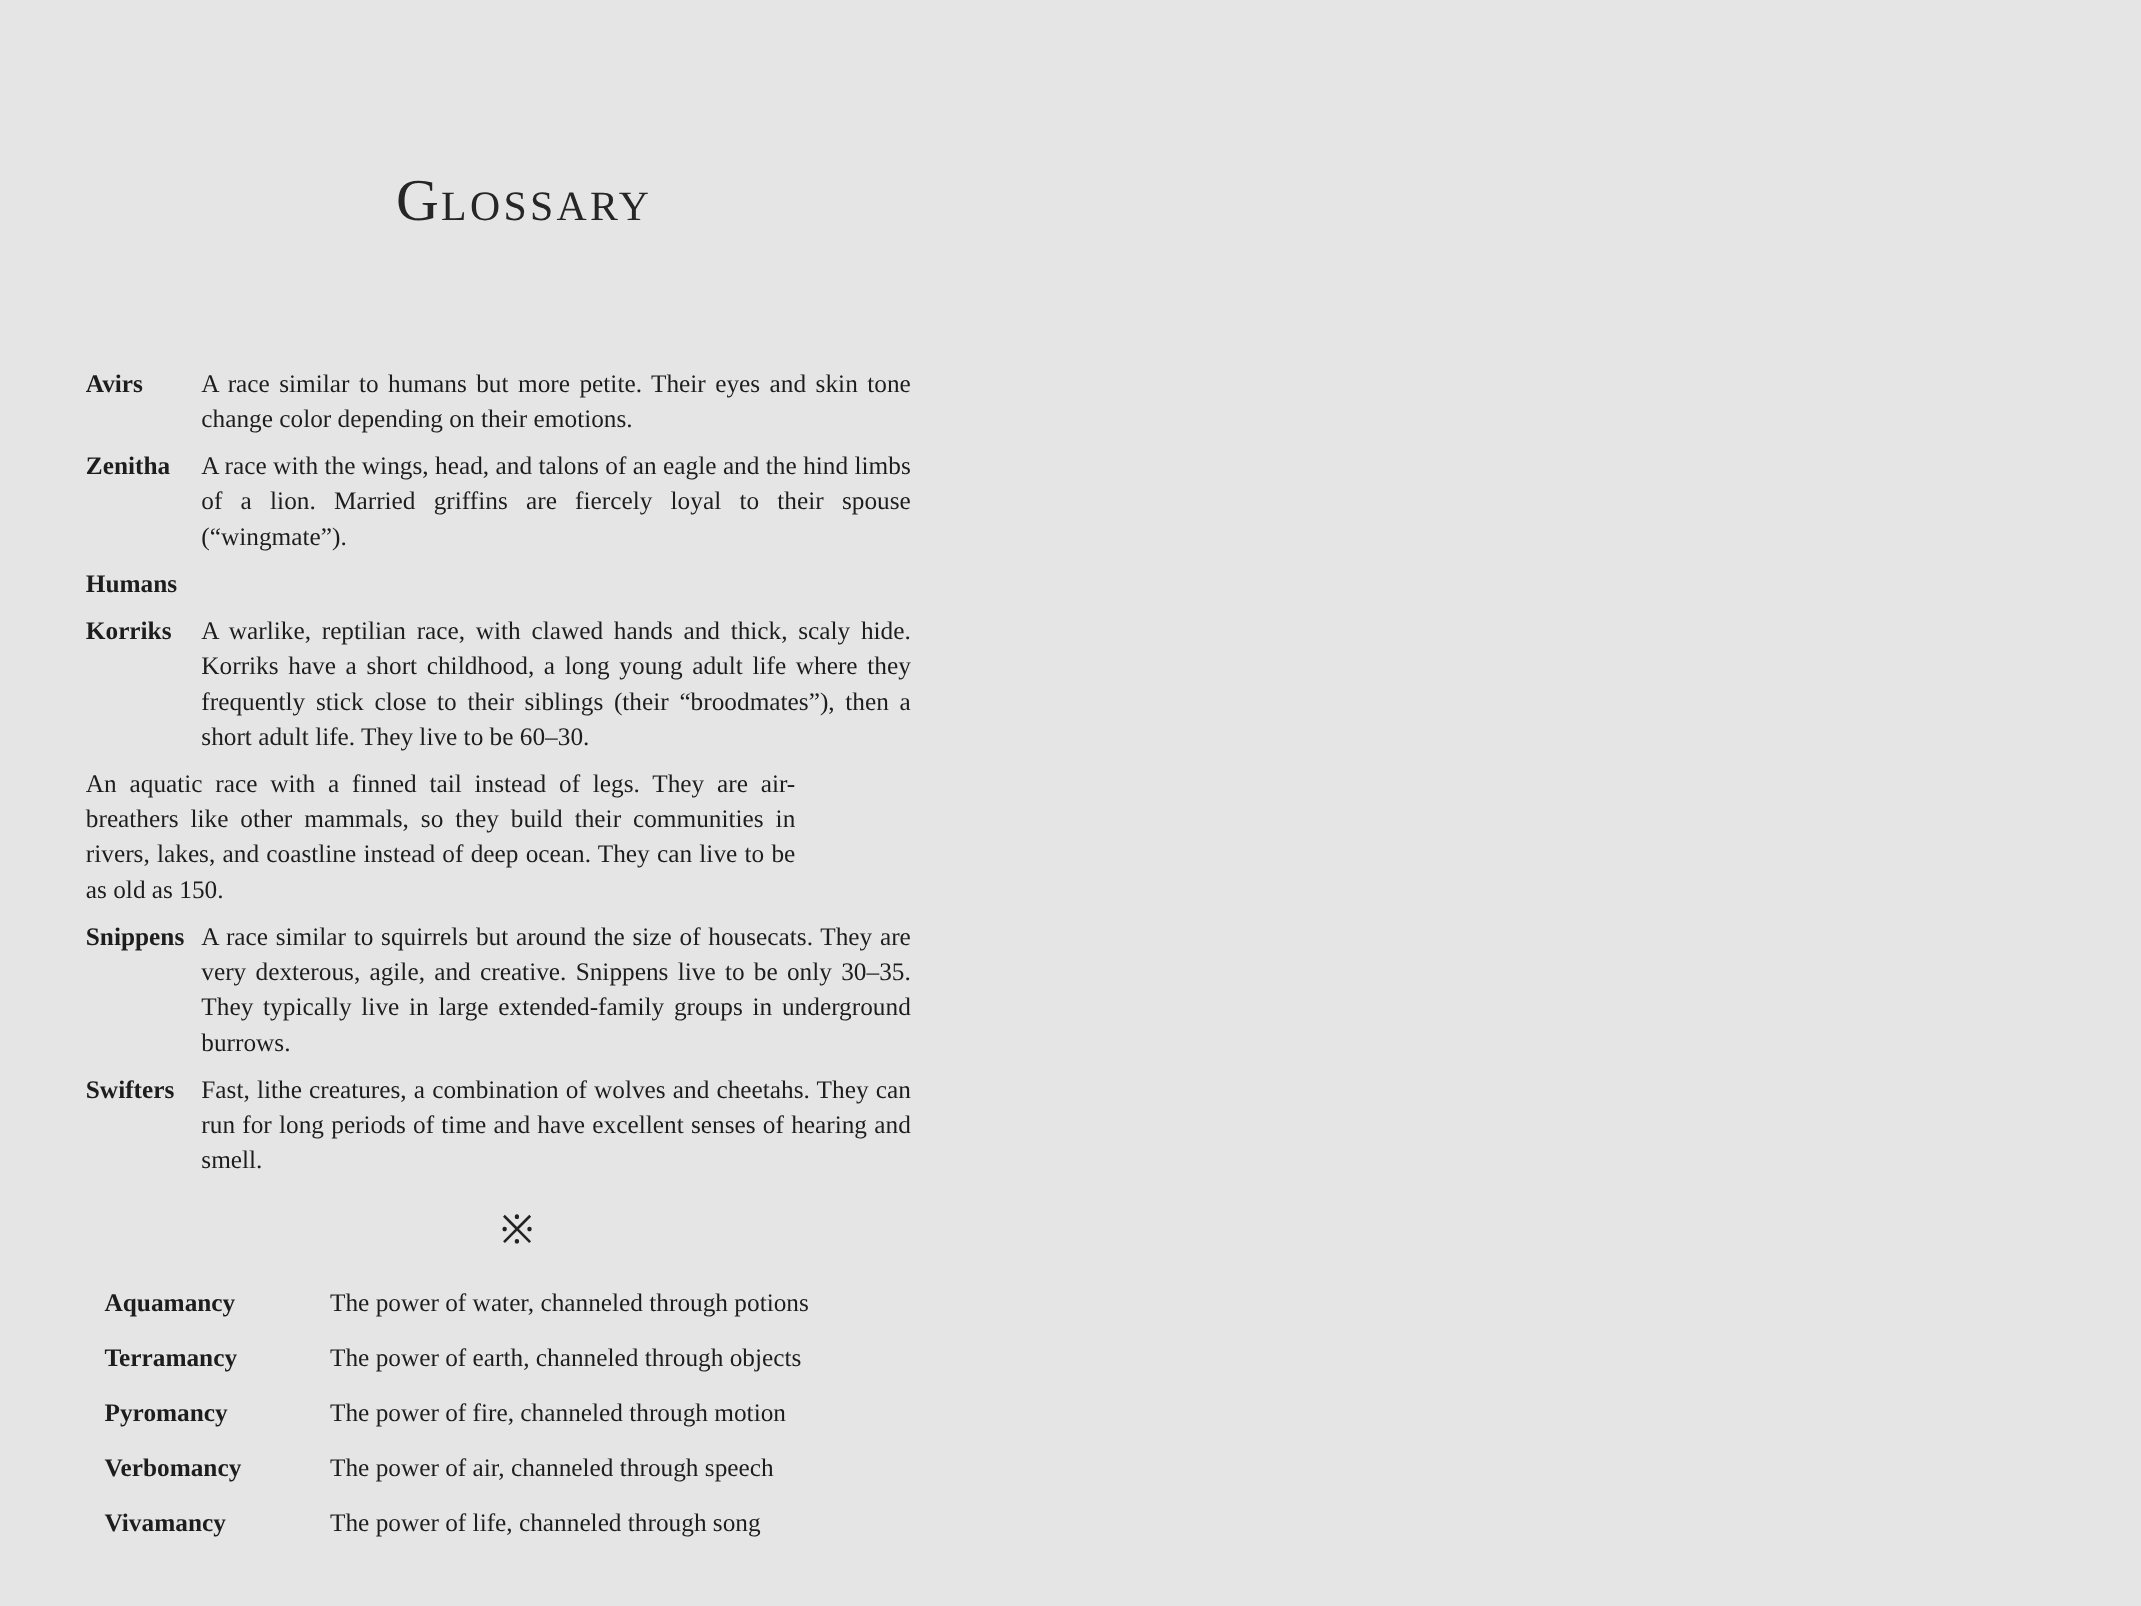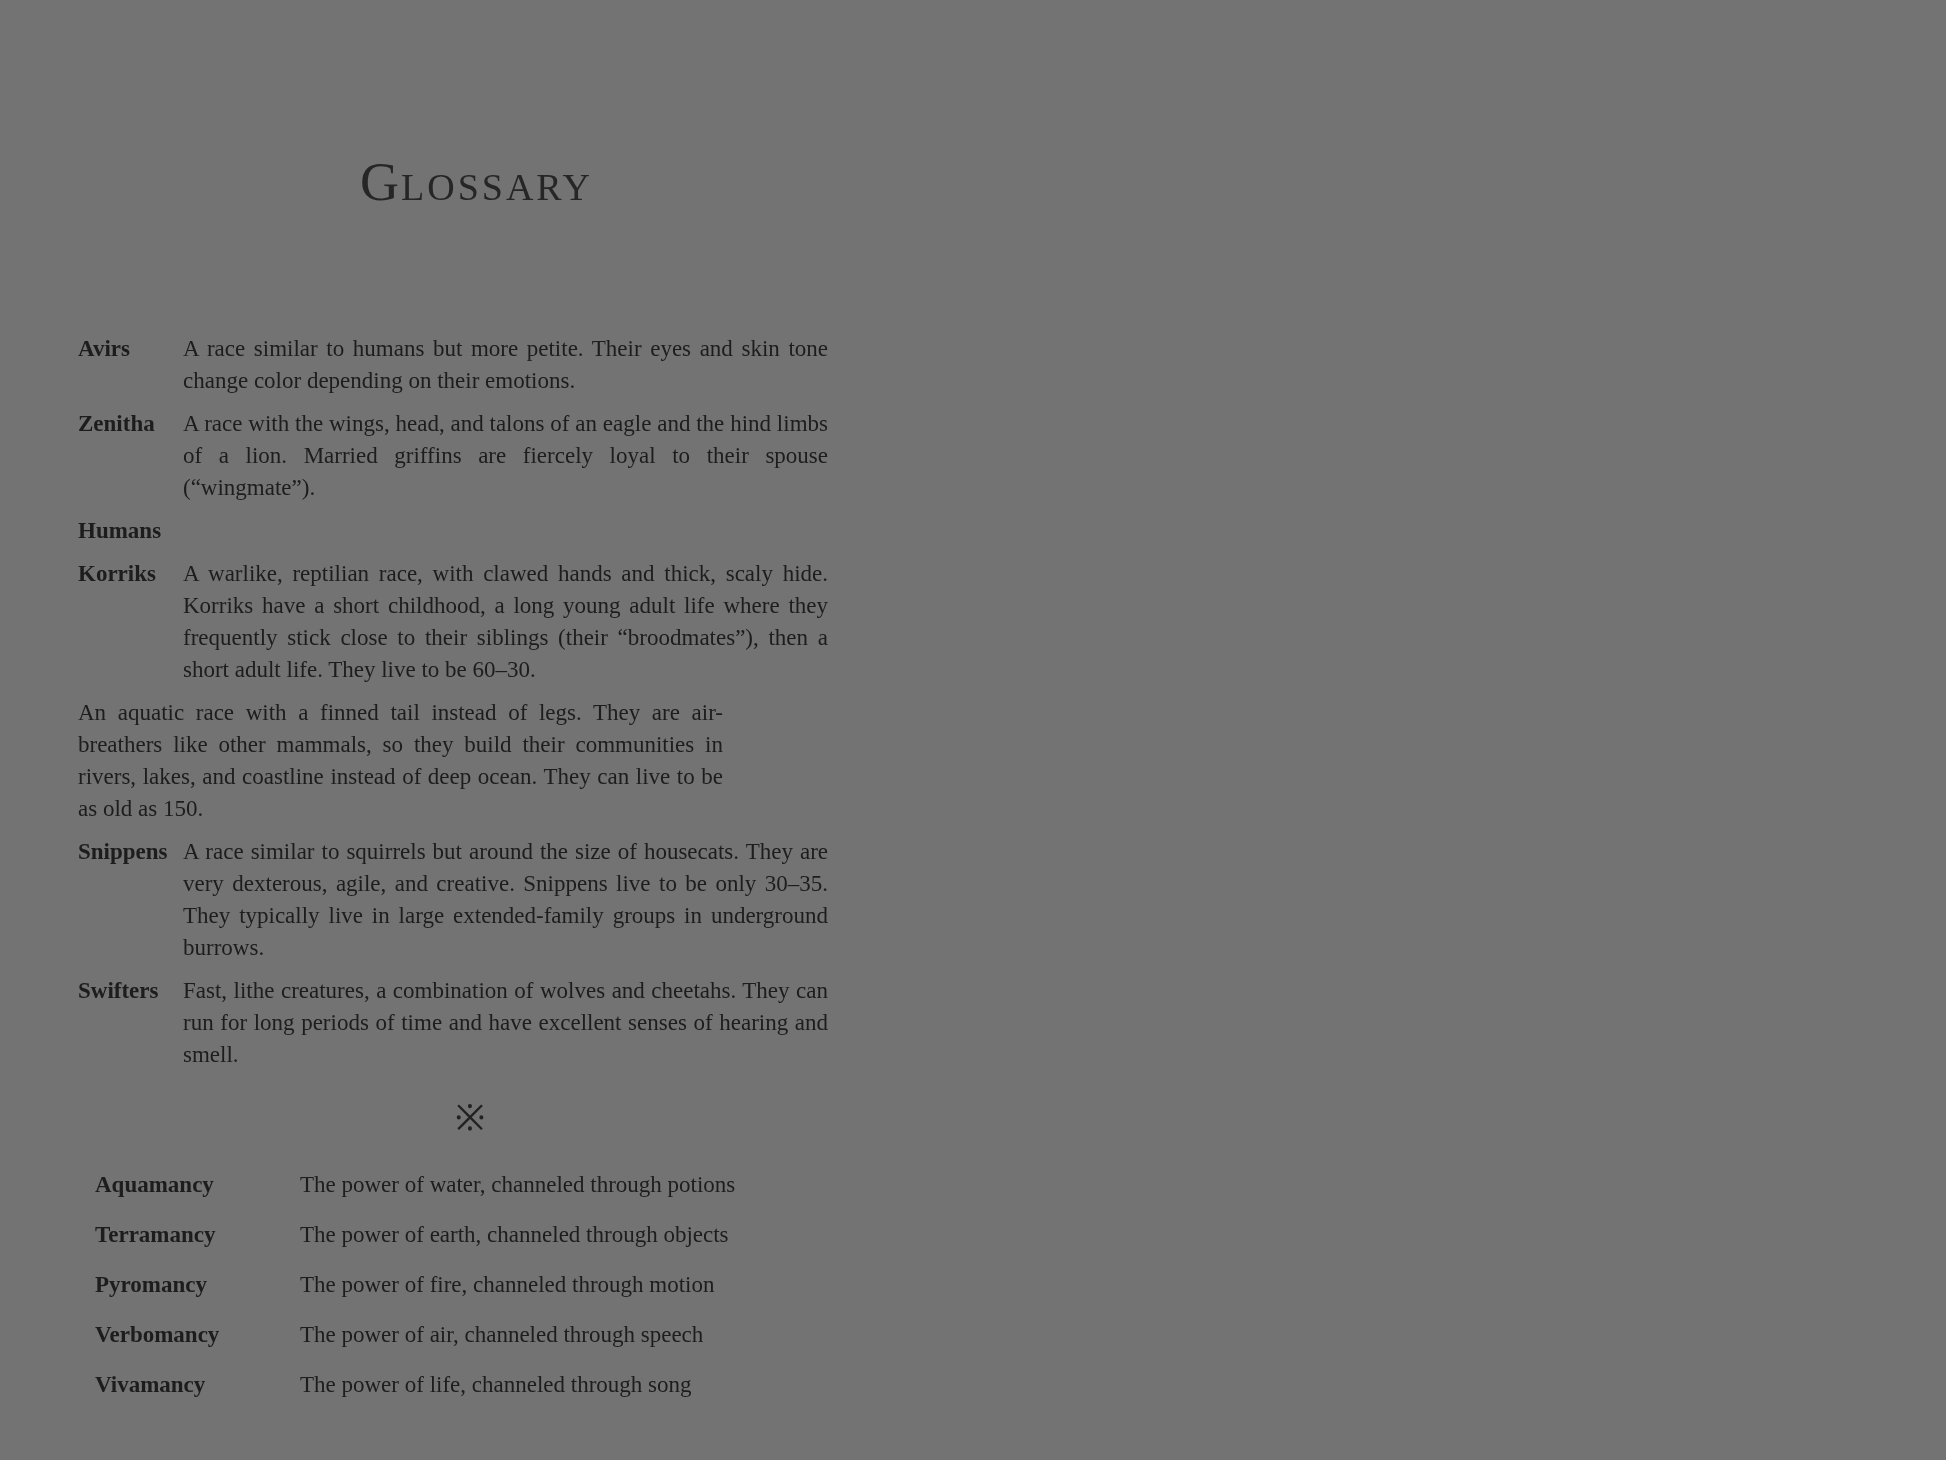--- a/index.html
+++ b/index.html
@@ -6,21 +6,21 @@
   html, body {
     width: 1946px; height: 1460px;
     background: #ffffff;
     font-family: "Liberation Serif", "DejaVu Serif", serif;
     color: #1d1d1d;
     overflow: hidden;
   }
   .spread {
     position: relative;
     width: 1946px; height: 1460px;
-    background: #737373;
+    background: #e5e5e5;
   }
   .page { position: absolute; top: 0; height: 1460px; }
   .page-left  { left: 0; width: 973px; }
   .page-right { left: 973px; width: 973px; }
 
   
   .title {
     position: absolute;
     left: 360px; top: 155px;
     line-height: 1;

